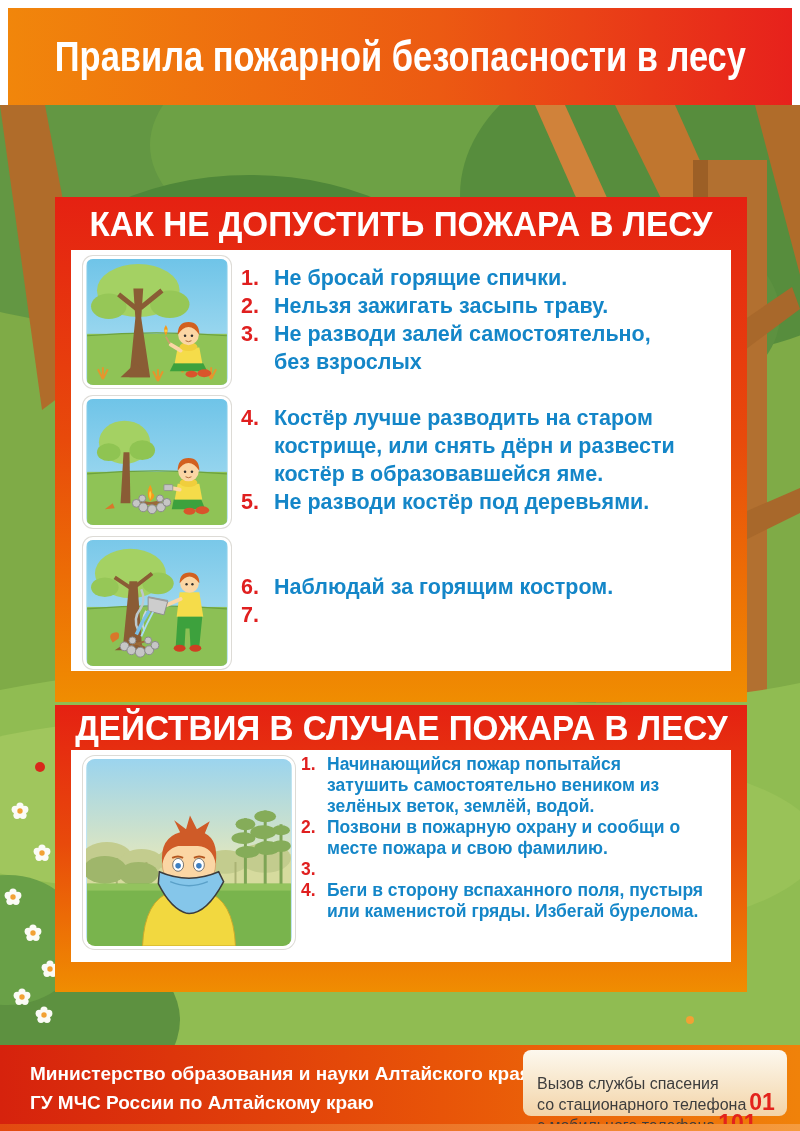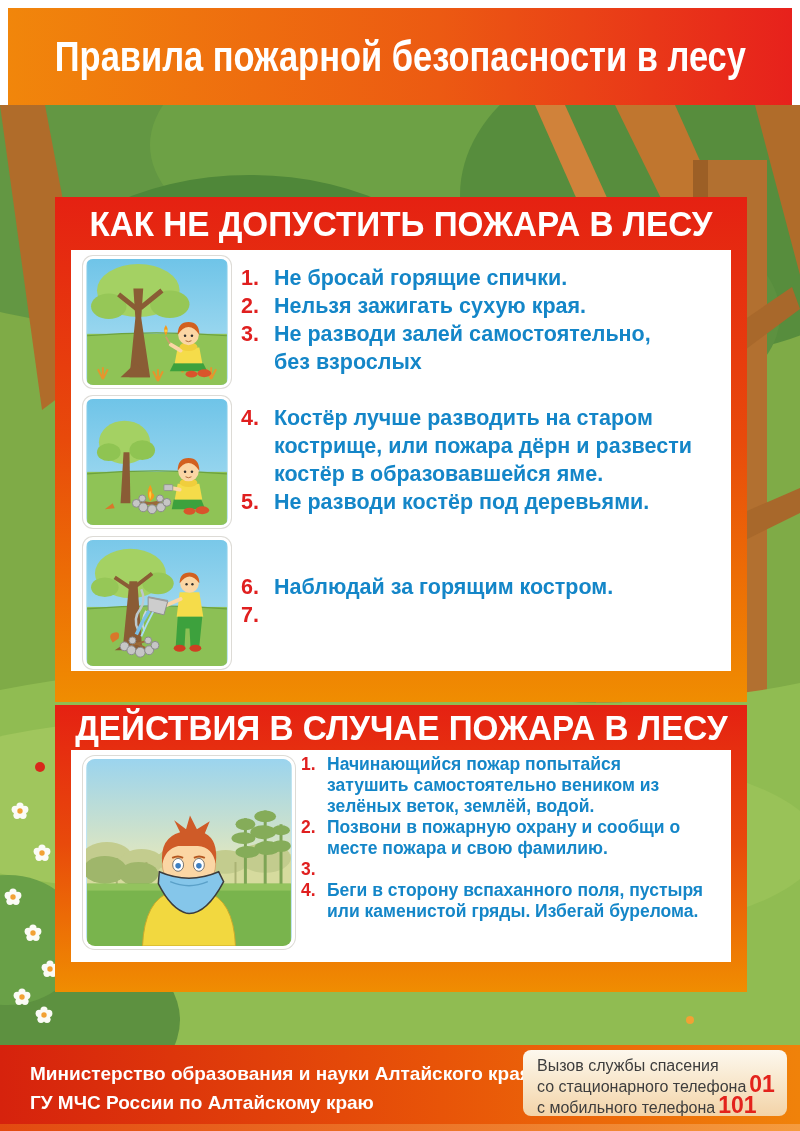--- a/index.html
+++ b/index.html
@@ -60,21 +60,21 @@
     background:linear-gradient(90deg,#d6220d 0%,#e85408 55%,#f0820a 100%);
   }
   .footer::after{
     content:"";position:absolute;left:0;right:0;bottom:0;height:7px;
     background:linear-gradient(90deg,#e24a10,#f59b3e);
   }
   .org{position:absolute;left:30px;top:14px;color:#ffffff;font-weight:bold;font-size:19px;line-height:29px;}
   .phone-box{
     position:absolute;left:523px;top:5px;width:264px;height:66px;border-radius:8px;
     background:linear-gradient(180deg,#fdf8ee 0%,#f7e3c4 60%,#f3d3a8 100%);
-    padding:7px 0 0 14px;box-sizing:border-box;
+    padding:25px 0 0 14px;box-sizing:border-box;
     color:#3d3d3d;font-size:16px;line-height:18px;
   }
   .phone-box .red{color:#e3231c;font-weight:bold;font-size:23px;margin-left:3px;}
 </style>
 </head>
 <body>
 
 <div class="poster">
 
   <div class="banner">
@@ -180,21 +180,21 @@
               </svg>
             </div>
           </div>
           <div class="texts">
             <div class="item">
               <span class="num">1.</span>
               <span class="txt">Не бросай горящие спички.</span>
             </div>
             <div class="item">
               <span class="num">2.</span>
-              <span class="txt">Нельзя зажигать сухую края.</span>
+              <span class="txt">Нельзя зажигать засыпь траву.</span>
             </div>
             <div class="item">
               <span class="num">3.</span>
               <span class="txt">Не разводи залей самостоятельно,
 без взрослых</span>
             </div>
           </div>
         </div>
 
         <div class="row">
@@ -245,21 +245,21 @@
                   <circle cx="106.5" cy="74" r="1.3" fill="#2e2e2e"></circle>
                   <path d="M100,79 Q103,81 106,79" stroke="#b06c3a" stroke-width="1" fill="none"></path>
                 </g>
               </svg>
             </div>
           </div>
           <div class="texts">
             <div class="item">
               <span class="num">4.</span>
               <span class="txt">Костёр лучше разводить на старом
-кострище, или пожара дёрн и развести
+кострище, или снять дёрн и развести
 костёр в образовавшейся яме.</span>
             </div>
             <div class="item">
               <span class="num">5.</span>
               <span class="txt">Не разводи костёр под деревьями.</span>
             </div>
           </div>
         </div>
 
         <div class="row">

